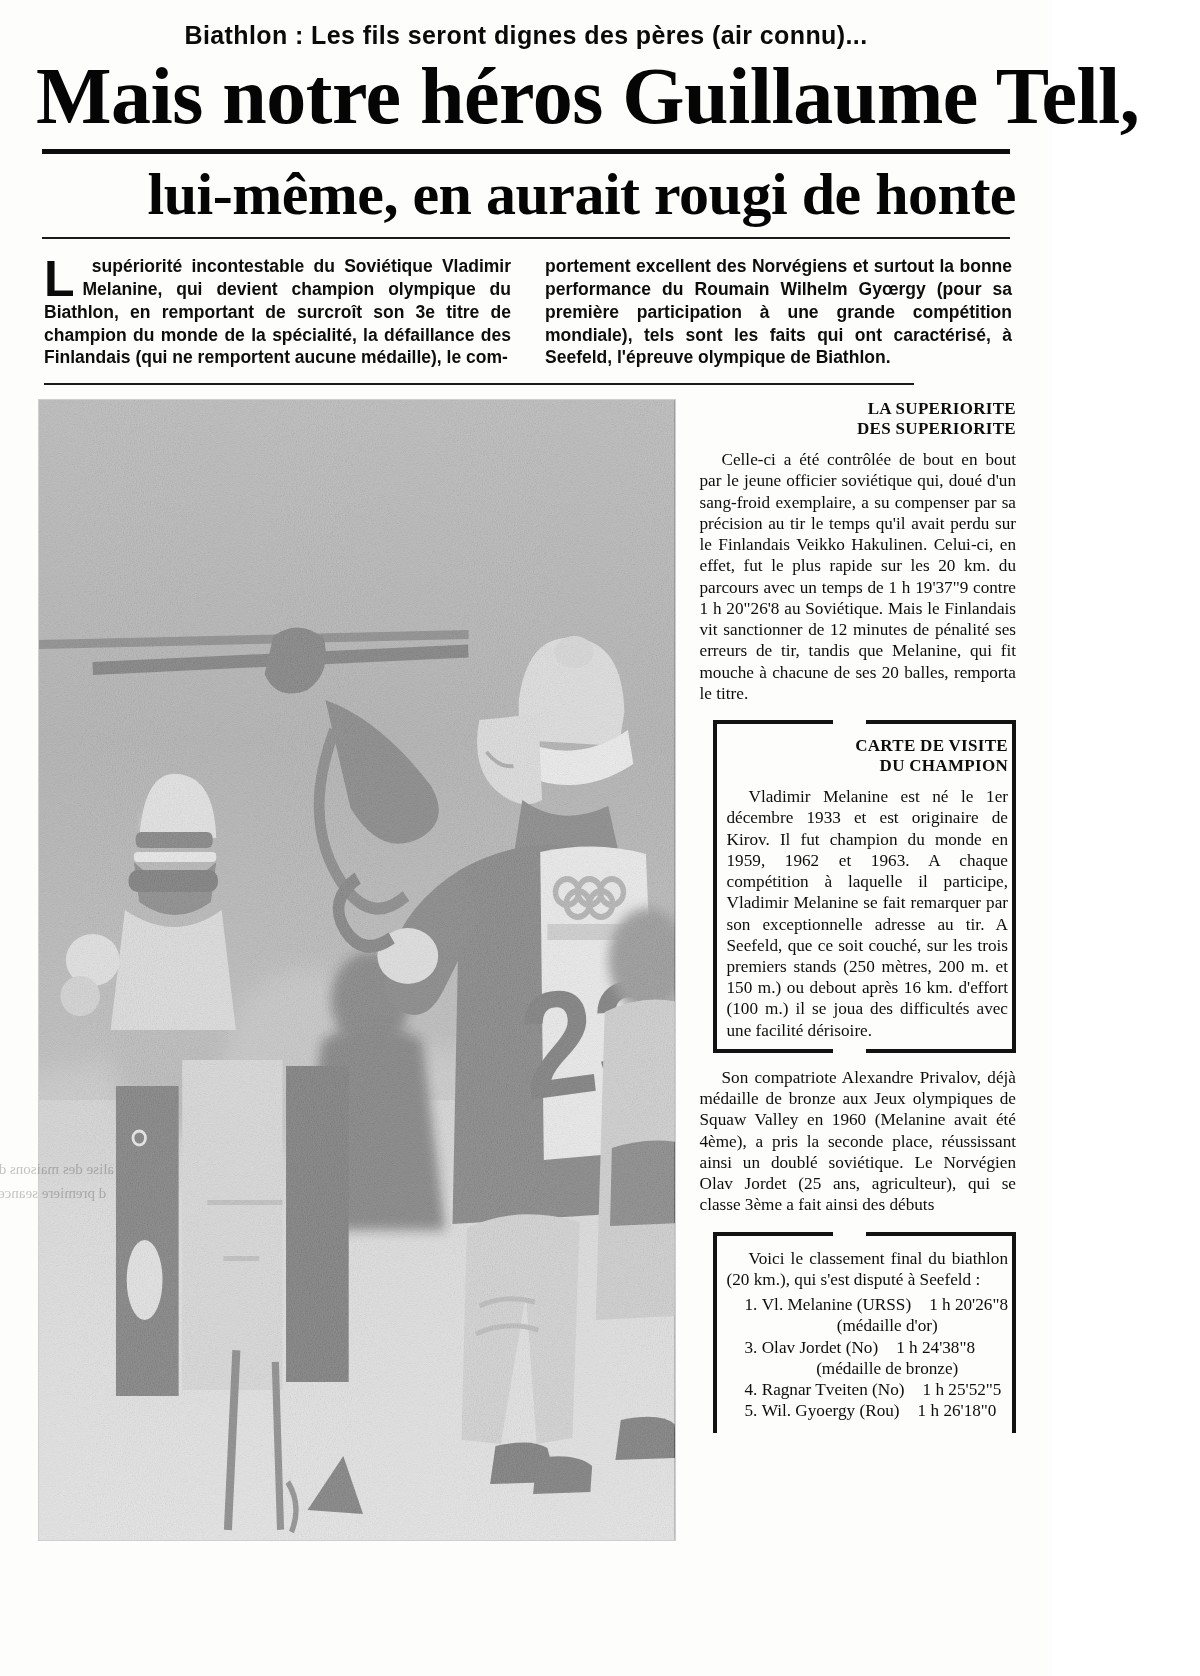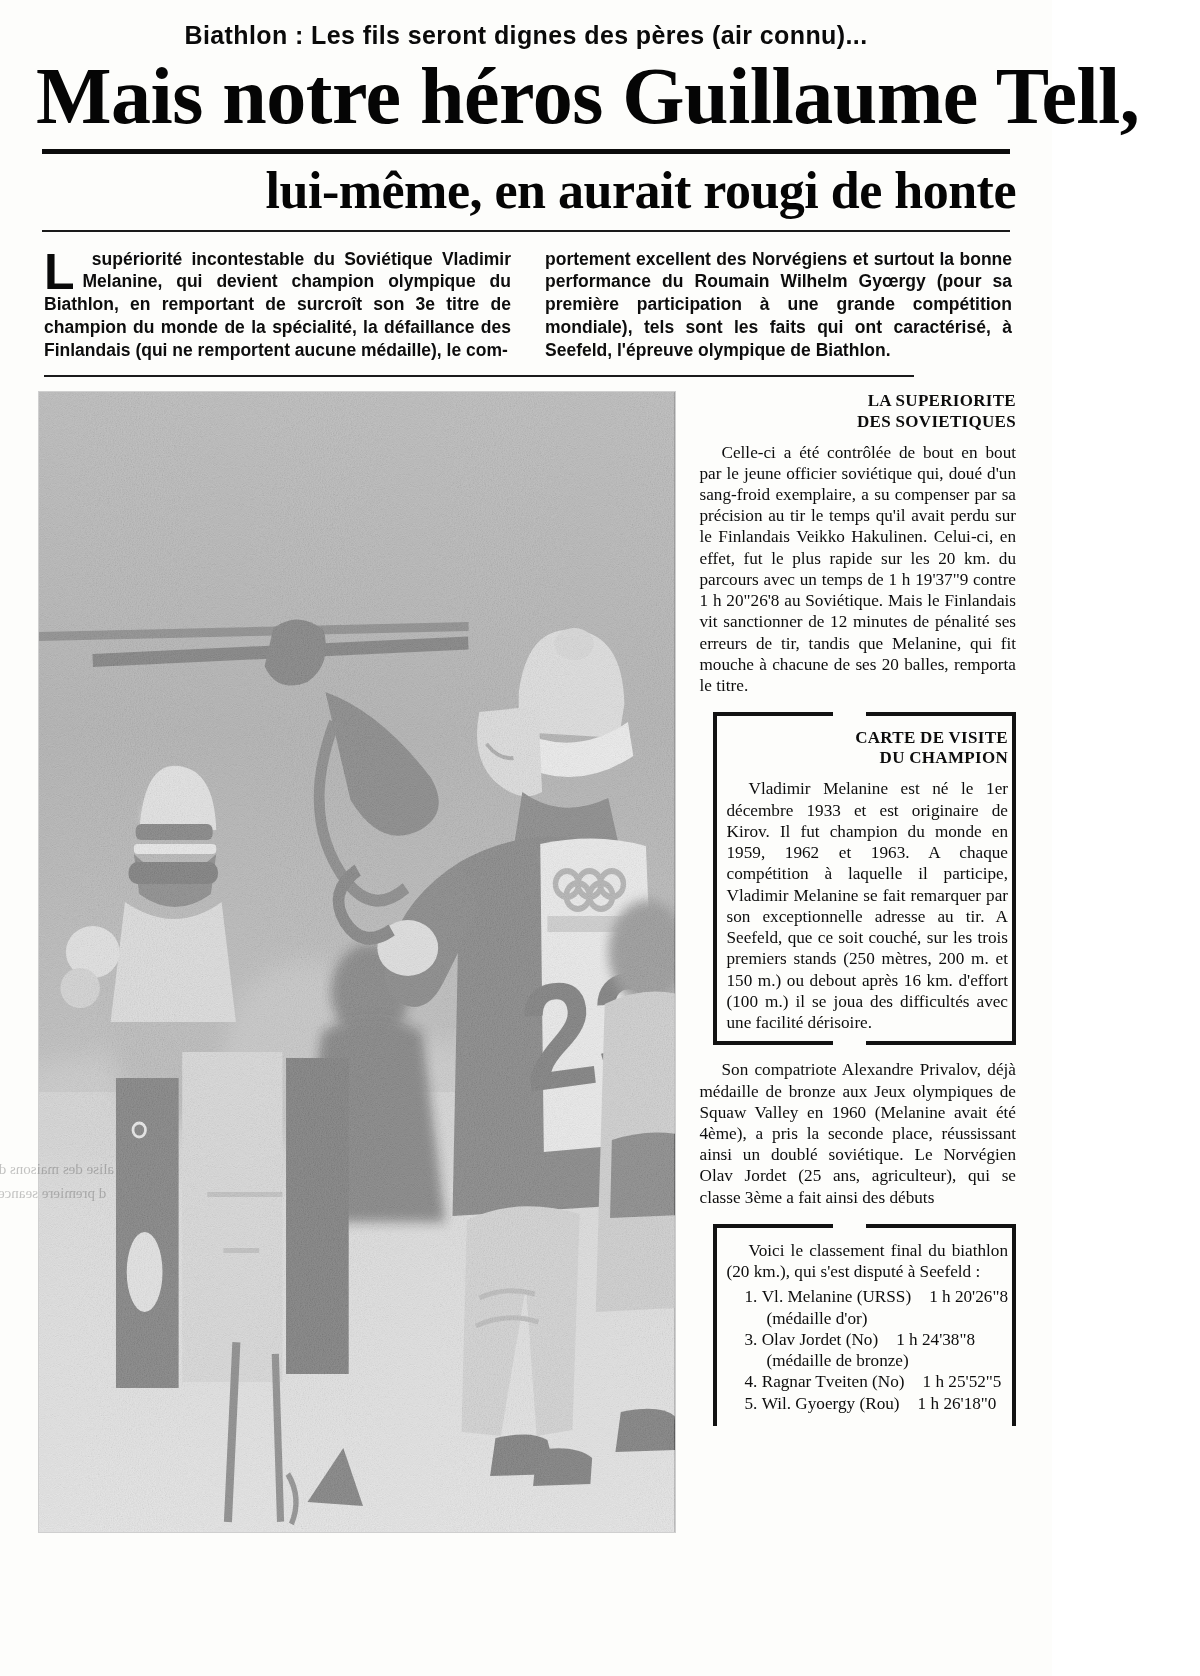--- a/index.html
+++ b/index.html
@@ -55,21 +55,21 @@
     font-size: 80px;
     letter-spacing: -0.5px;
     transform: scaleX(1.0);
   }
   .rule-heavy {
     border: 0;
     border-top: 5px solid #0c0c0c;
     margin: 14px 6px 12px 6px;
   }
   .headline-2 {
-    font-size: 52px;
+    font-size: 60px;
     letter-spacing: -0.5px;
   }
   .rule-thin {
     border: 0;
     border-top: 2px solid #1a1a1a;
     margin: 14px 6px 0 6px;
   }
 
   
   .lead {
@@ -197,20 +197,21 @@
   .rank-row {
     display: flex;
     justify-content: flex-start;
     gap: 18px;
     padding-left: 18px;
   }
   .rank-name { white-space: nowrap; }
   .rank-time { white-space: nowrap; }
   .rank-sub {
     padding-left: 40px;
+    text-align: center;
   }
 
   
   .bleed {
     position: absolute;
     color: rgba(60,60,60,0.30);
     font-family: "Liberation Serif", serif;
     font-size: 15px;
     transform: scaleX(-1);
     pointer-events: none;
@@ -373,21 +374,21 @@
 
         <rect x="0" y="0" width="710" height="1140" filter="url(#grain)" opacity="0.55" fill="#ffffff"></rect>
         <rect x="0" y="0" width="710" height="1140" fill="#000" opacity="0.04"></rect>
       </svg>
     </div>
 
     <div class="right-col">
 
       <div class="sec-head">
         <div>LA SUPERIORITE</div>
-        <div>DES SOVIETIQUES</div>
+        <div>DES SUPERIORITE</div>
       </div>
       <p class="para">Celle-ci a été contrôlée de bout en bout par le jeune officier soviétique qui, doué d'un sang-froid exemplaire, a su compenser par sa précision au tir le temps qu'il avait perdu sur le Finlandais Veikko Hakulinen. Celui-ci, en effet, fut le plus rapide sur les 20 km. du parcours avec un temps de 1 h 19'37"9 contre 1 h 20"26'8 au Soviétique. Mais le Finlandais vit sanctionner de 12 minutes de pénalité ses erreurs de tir, tandis que Melanine, qui fit mouche à chacune de ses 20 balles, remporta le titre.</p>
 
       <div class="inset right-closed">
         <span class="edge-top"></span>
         <span class="edge-top-r"></span>
         <span class="edge-bottom"></span>
         <span class="edge-bottom-r"></span>
         <div class="sec-head">
           <div>CARTE DE VISITE</div>

